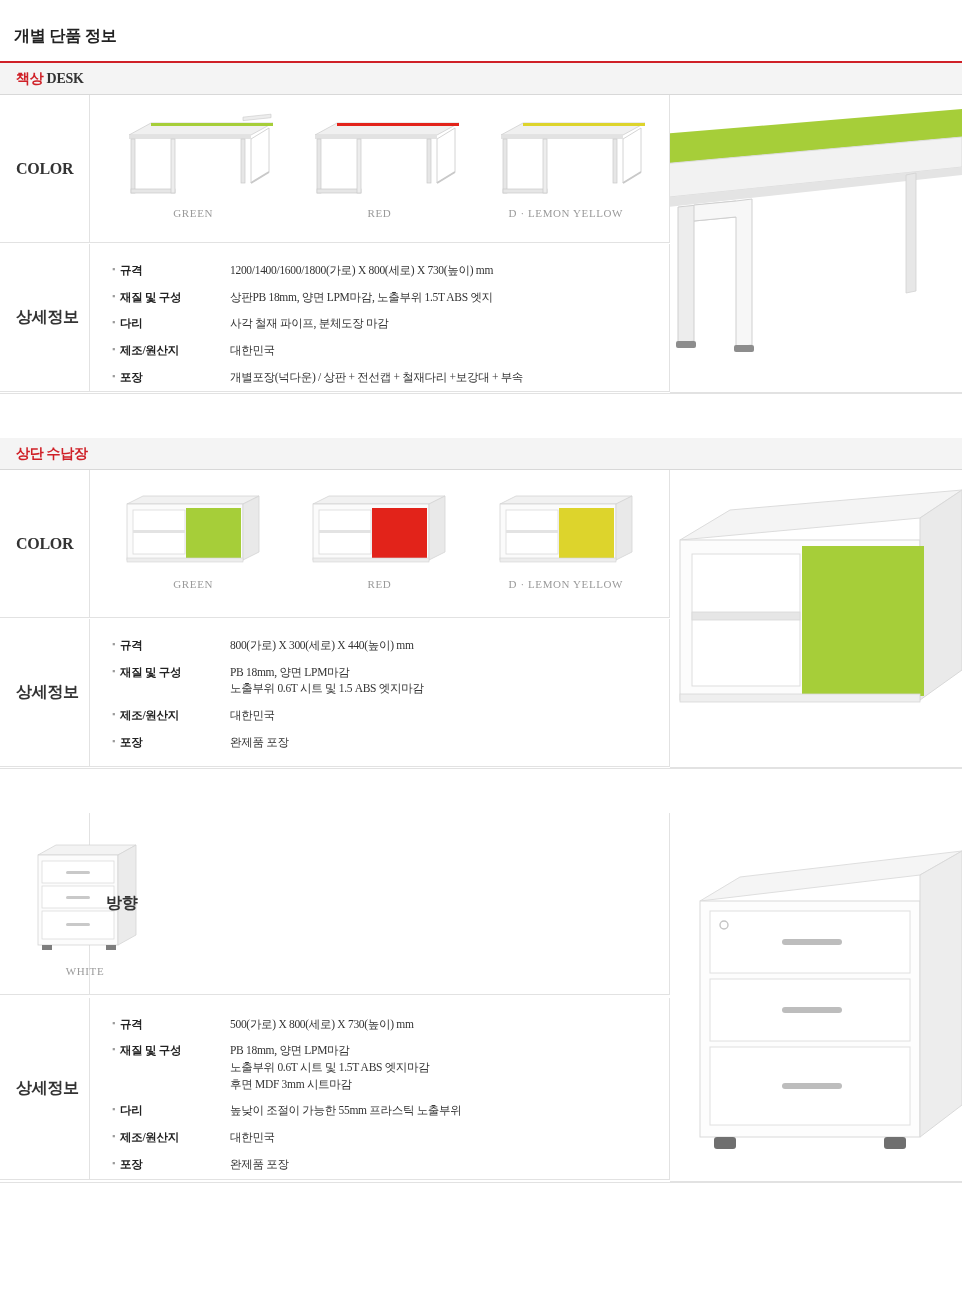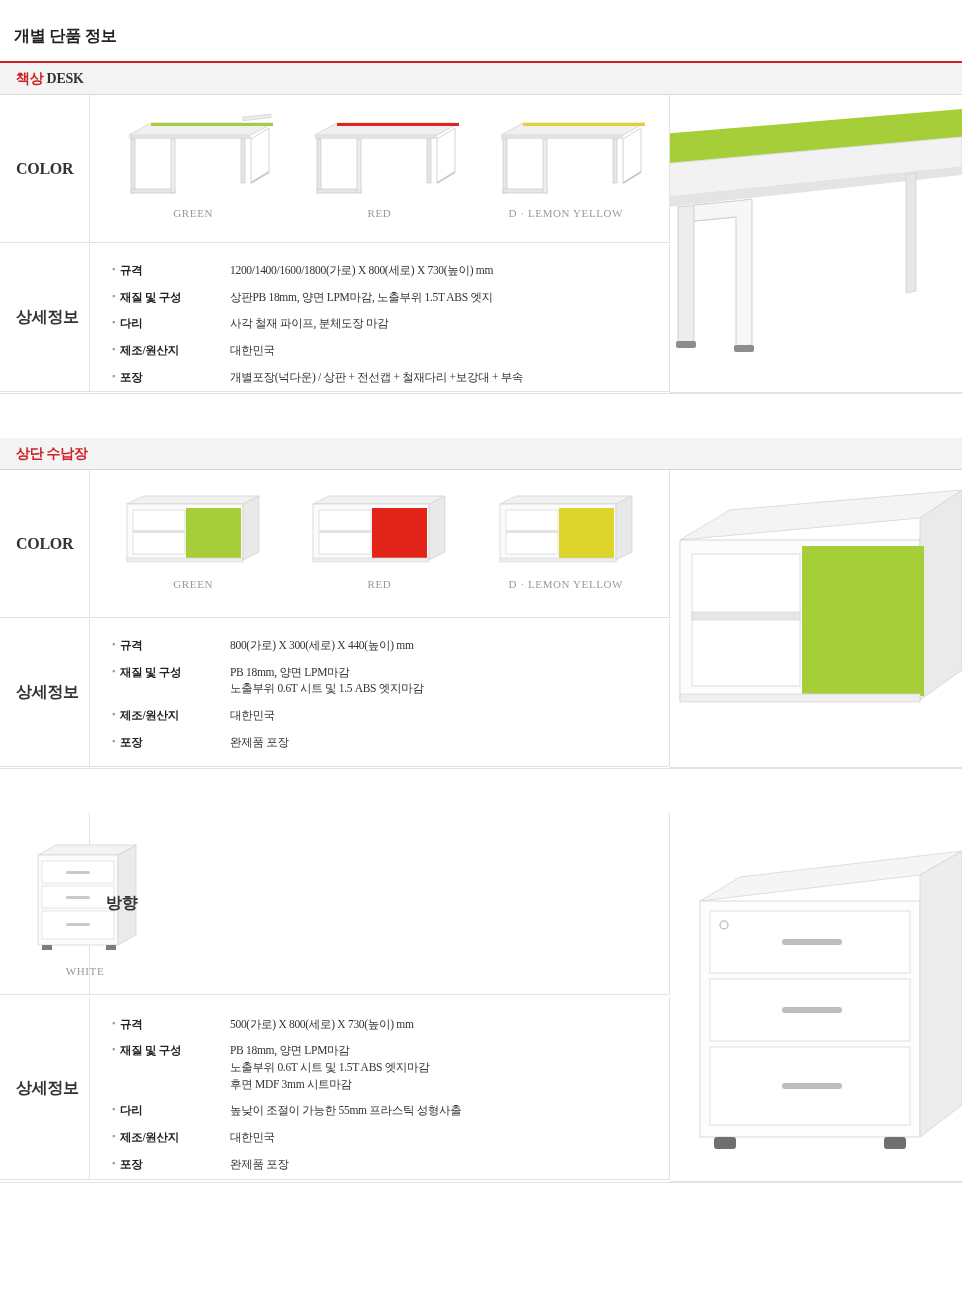--- a/index.html
+++ b/index.html
@@ -397,21 +397,21 @@
           <div class="detail-row">
             <span class="bullet">▪</span>
             <span class="dt">재질 및 구성</span>
             <span class="dd">PB 18mm, 양면 LPM마감
 노출부위 0.6T 시트 및 1.5T ABS 엣지마감
 후면 MDF 3mm 시트마감</span>
           </div>
           <div class="detail-row">
             <span class="bullet">▪</span>
             <span class="dt">다리</span>
-            <span class="dd">높낮이 조절이 가능한 55mm 프라스틱 성형사출</span>
+            <span class="dd">높낮이 조절이 가능한 55mm 프라스틱 노출부위</span>
           </div>
           <div class="detail-row">
             <span class="bullet">▪</span>
             <span class="dt">제조/원산지</span>
             <span class="dd">대한민국</span>
           </div>
           <div class="detail-row">
             <span class="bullet">▪</span>
             <span class="dt">포장</span>
             <span class="dd">완제품 포장</span>

